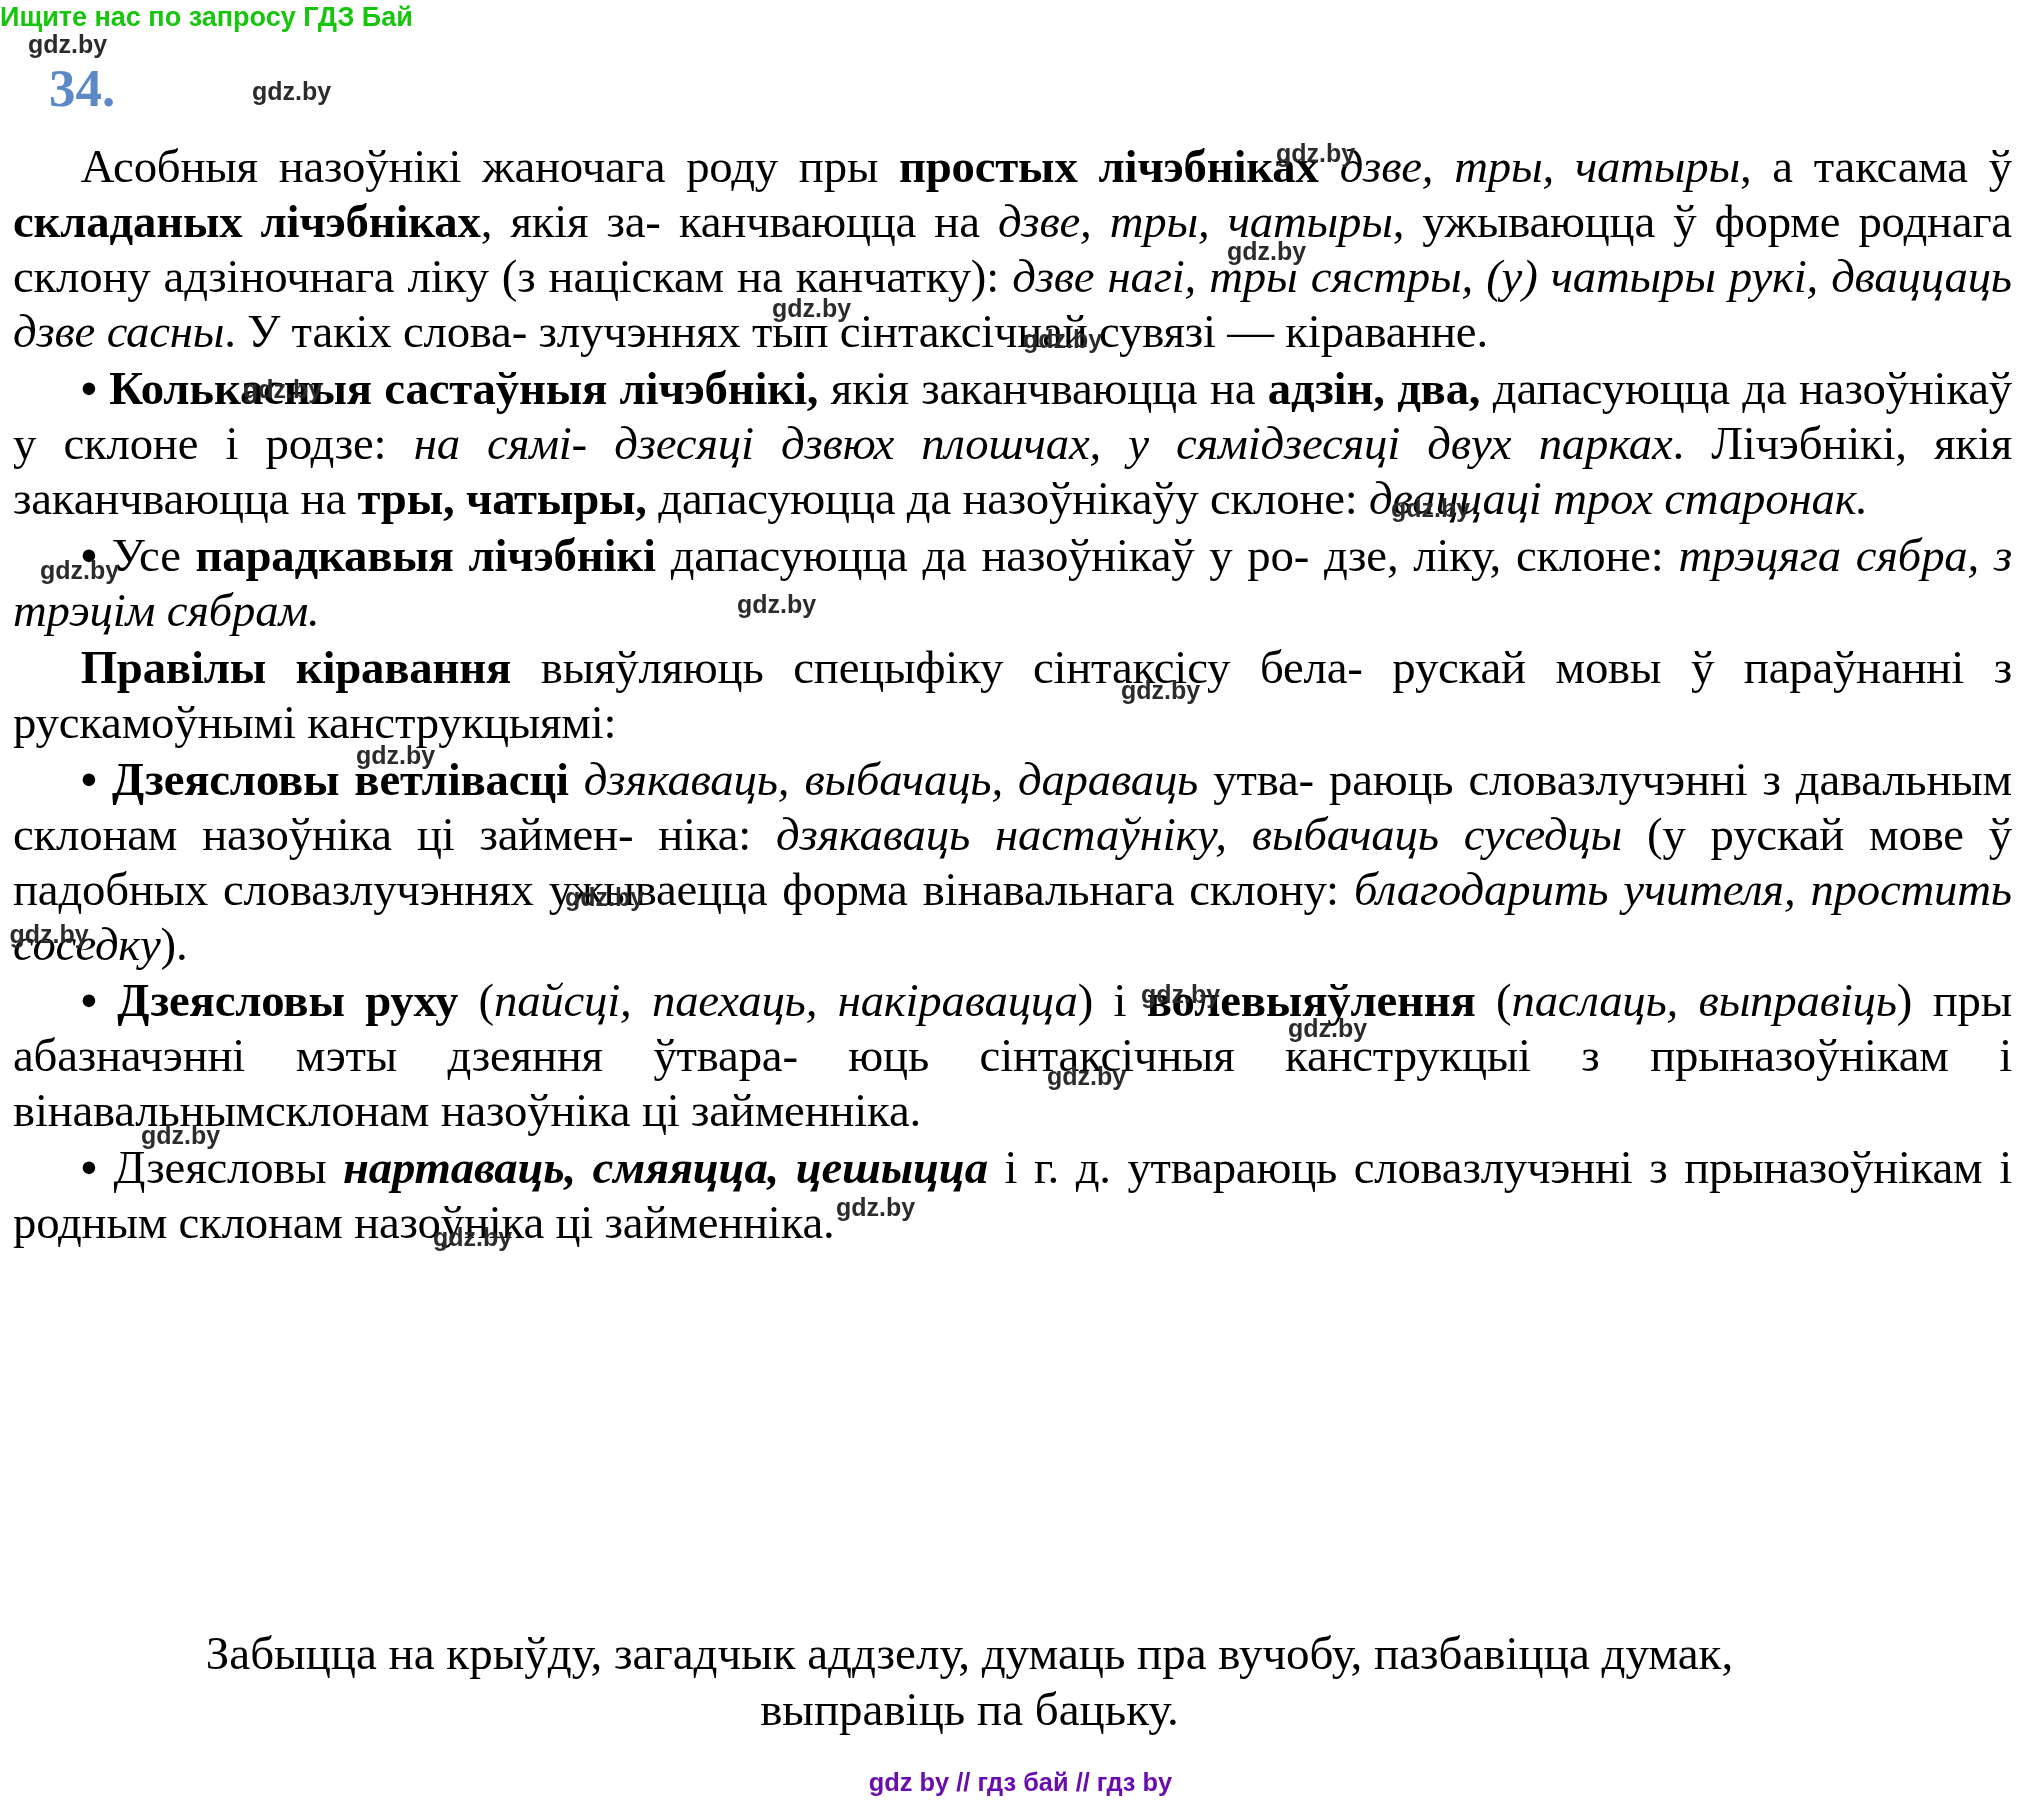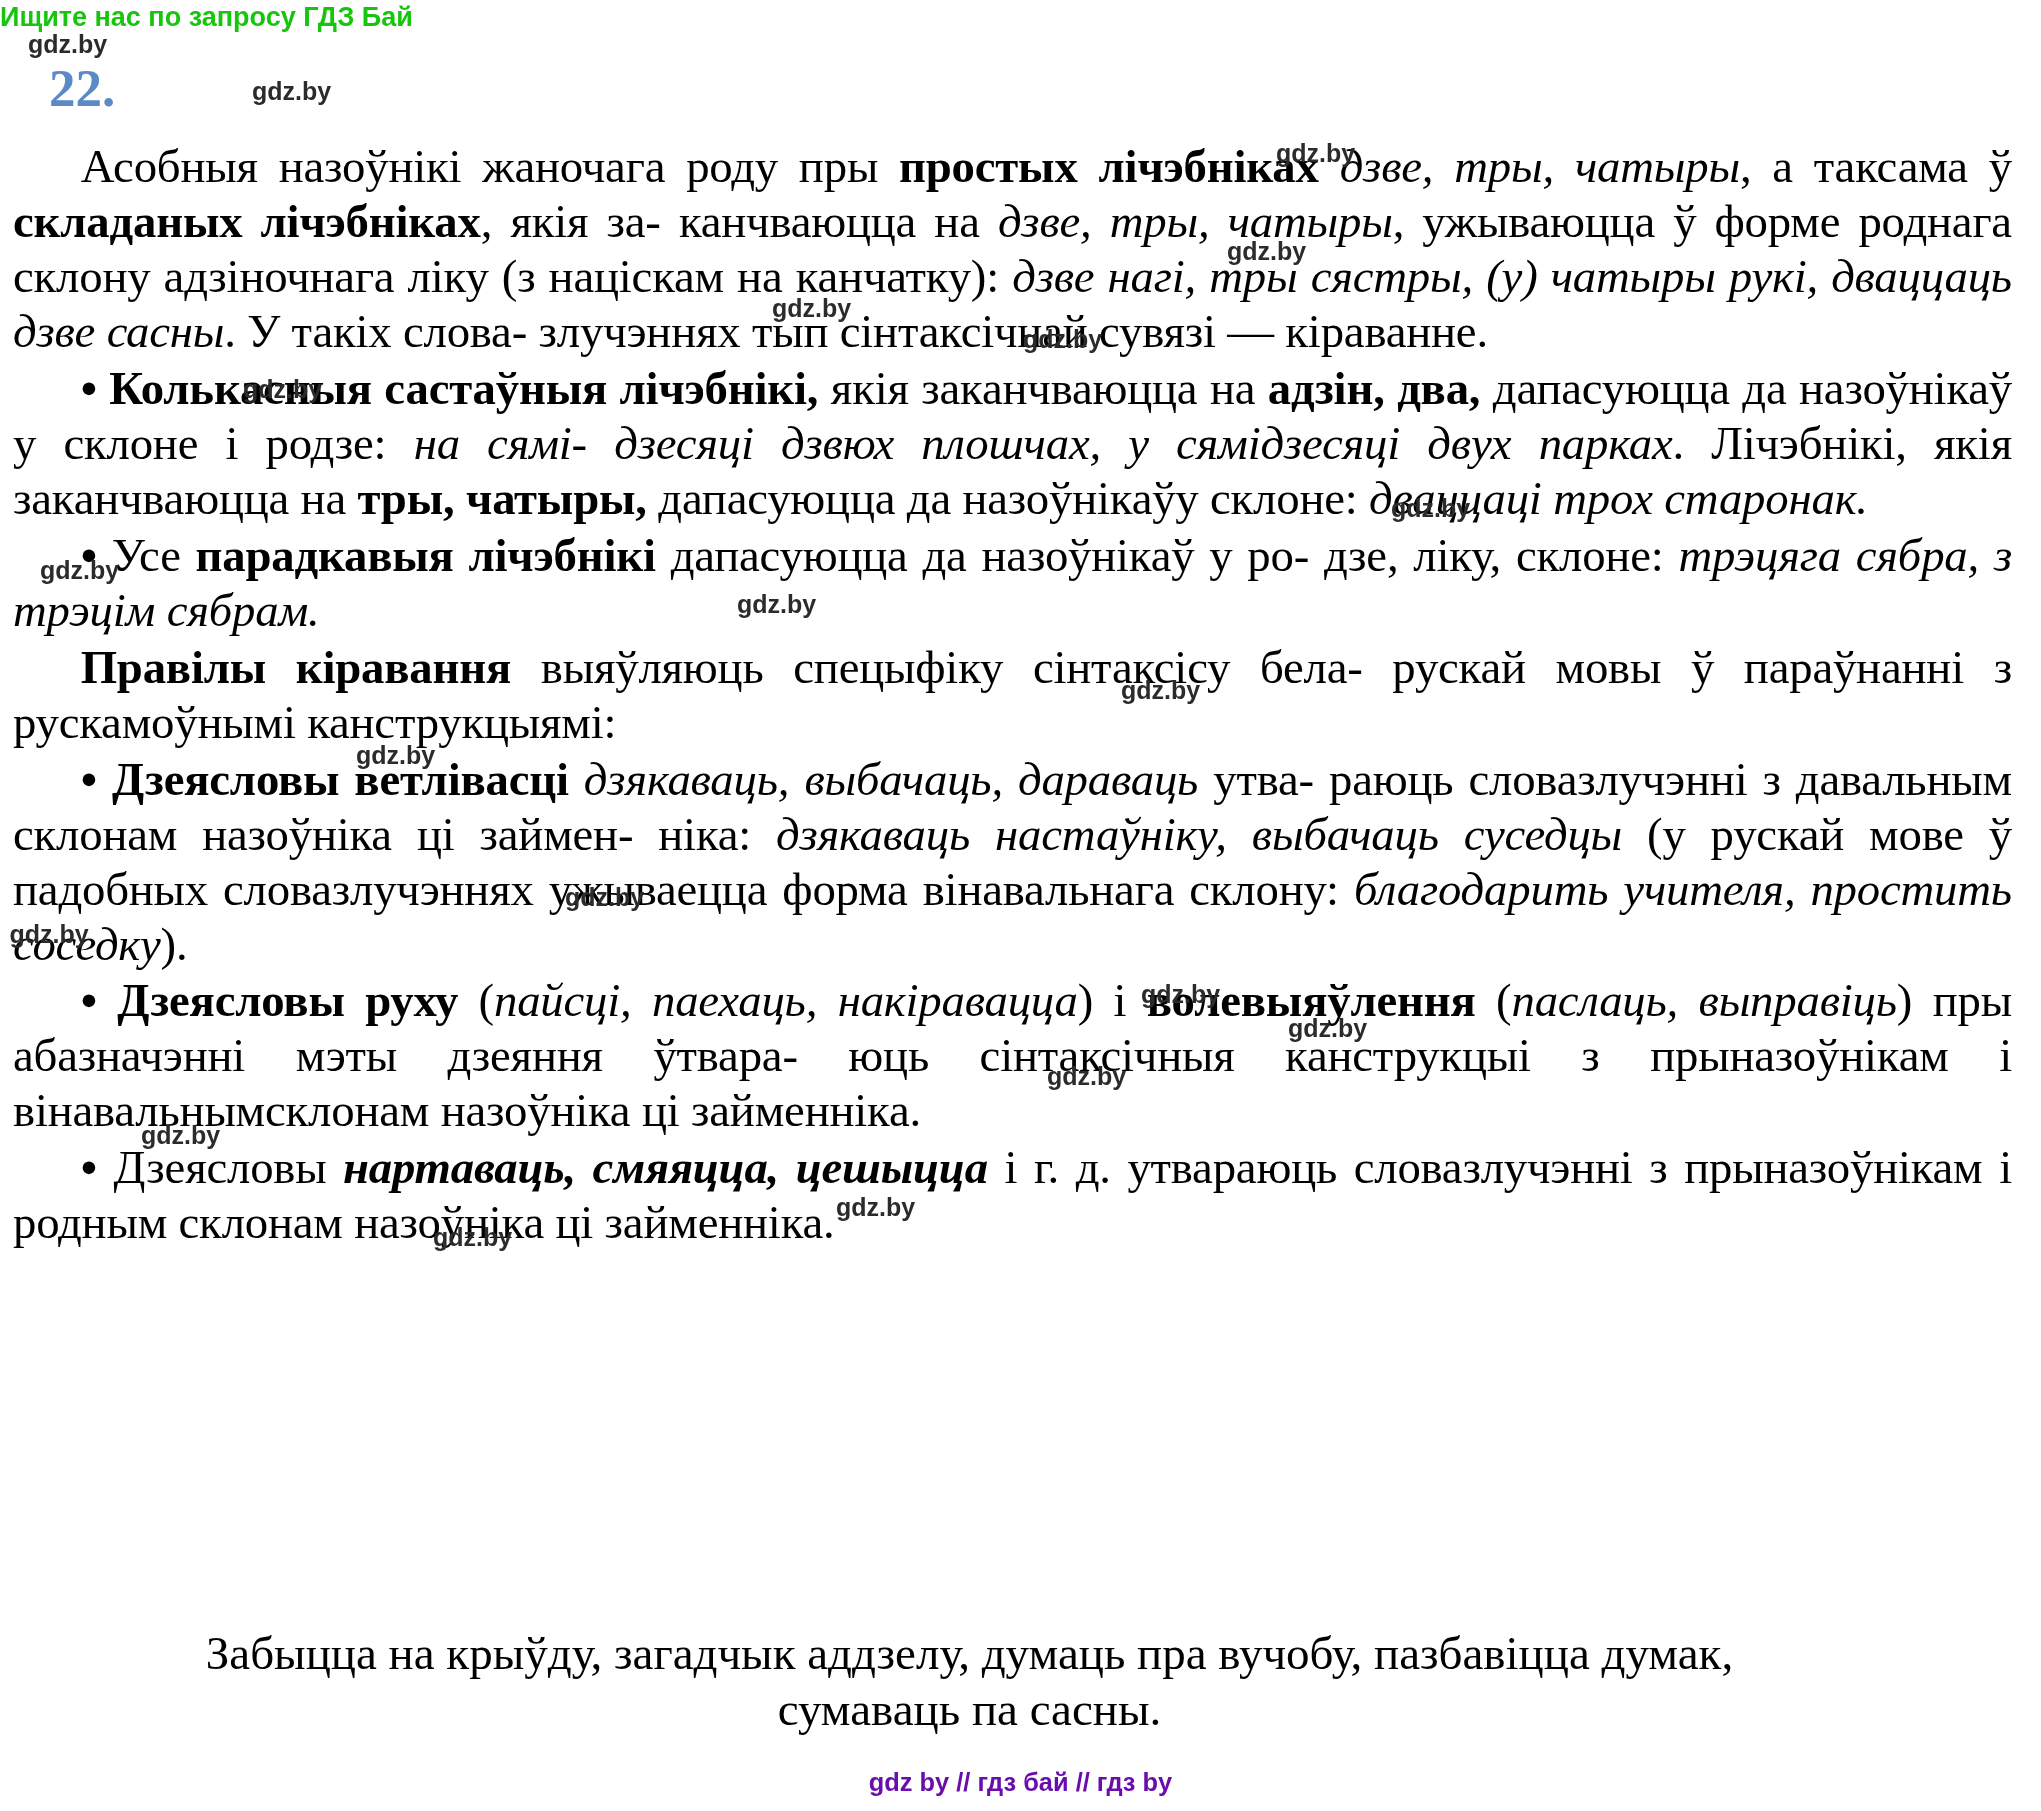--- a/index.html
+++ b/index.html
@@ -109,21 +109,21 @@
     color: #2b2b2b;
     white-space: nowrap;
     pointer-events: none;
   }
 </style>
 </head>
 <body>
 
 <div class="promo-banner">Ищите нас по запросу ГДЗ Бай</div>
 
-<div class="exercise-number">22.</div>
+<div class="exercise-number">34.</div>
 
 <div class="page-body">
 
   <p class="para indent">
     <span>Асобныя назоўнікі жаночага роду пры </span><b>простых лічэбніках</b><i> дзве, тры, чатыры</i><span>, а таксама ў </span><b>складаных лічэбніках</b><span>, якія за- канчваюцца на </span><i>дзве, тры, чатыры</i><span>, ужываюцца ў форме роднага склону адзіночнага ліку (з націскам на канчатку): </span><i>дзве нагі, тры сястры, (у) чатыры рукі, дваццаць дзве сасны</i><span>. У такіх слова- злучэннях тып сінтаксічнай сувязі — кіраванне.</span>
   </p>
 
   <p class="para bullet-para">
     <span class="bullet-dot">•</span>
     <b>Колькасныя састаўныя лічэбнікі,</b><span> якія заканчваюцца на </span><b>адзін, два,</b><span> дапасуюцца да назоўнікаў у склоне і родзе: </span><i>на сямі- дзесяці дзвюх плошчах, у сямідзесяці двух парках</i><span>. Лічэбнікі, якія заканчваюцца на </span><b>тры, чатыры,</b><span> дапасуюцца да назоўнікаўу склоне: </span><i>дваццаці трох старонак.</i>
@@ -150,21 +150,21 @@
 
   <p class="para bullet-para">
     <span class="bullet-dot">•</span>
     <span>Дзеясловы </span><span class="bi">нартаваць, смяяцца, цешыцца</span><span> і г. д. утвараюць словазлучэнні з прыназоўнікам і родным склонам назоўніка ці займенніка.</span>
   </p>
 
 </div>
 
 <div class="answer-block">
   <div>Забыцца на крыўду, загадчык аддзелу, думаць пра вучобу, пазбавіцца думак,</div>
-  <div>сумаваць па сасны.</div>
+  <div>выправіць па бацьку.</div>
 </div>
 
 <div class="footer-links">gdz by  //  гдз бай  //  гдз by</div>
 
 <div id="watermark-layer">
     <div class="watermark" style="left: 28px; top: 30px;">gdz.by</div>
     <div class="watermark" style="left: 252px; top: 77px;">gdz.by</div>
     <div class="watermark" style="left: 1276px; top: 139px;">gdz.by</div>
     <div class="watermark" style="left: 1227px; top: 237px;">gdz.by</div>
     <div class="watermark" style="left: 772px; top: 294px;">gdz.by</div>

